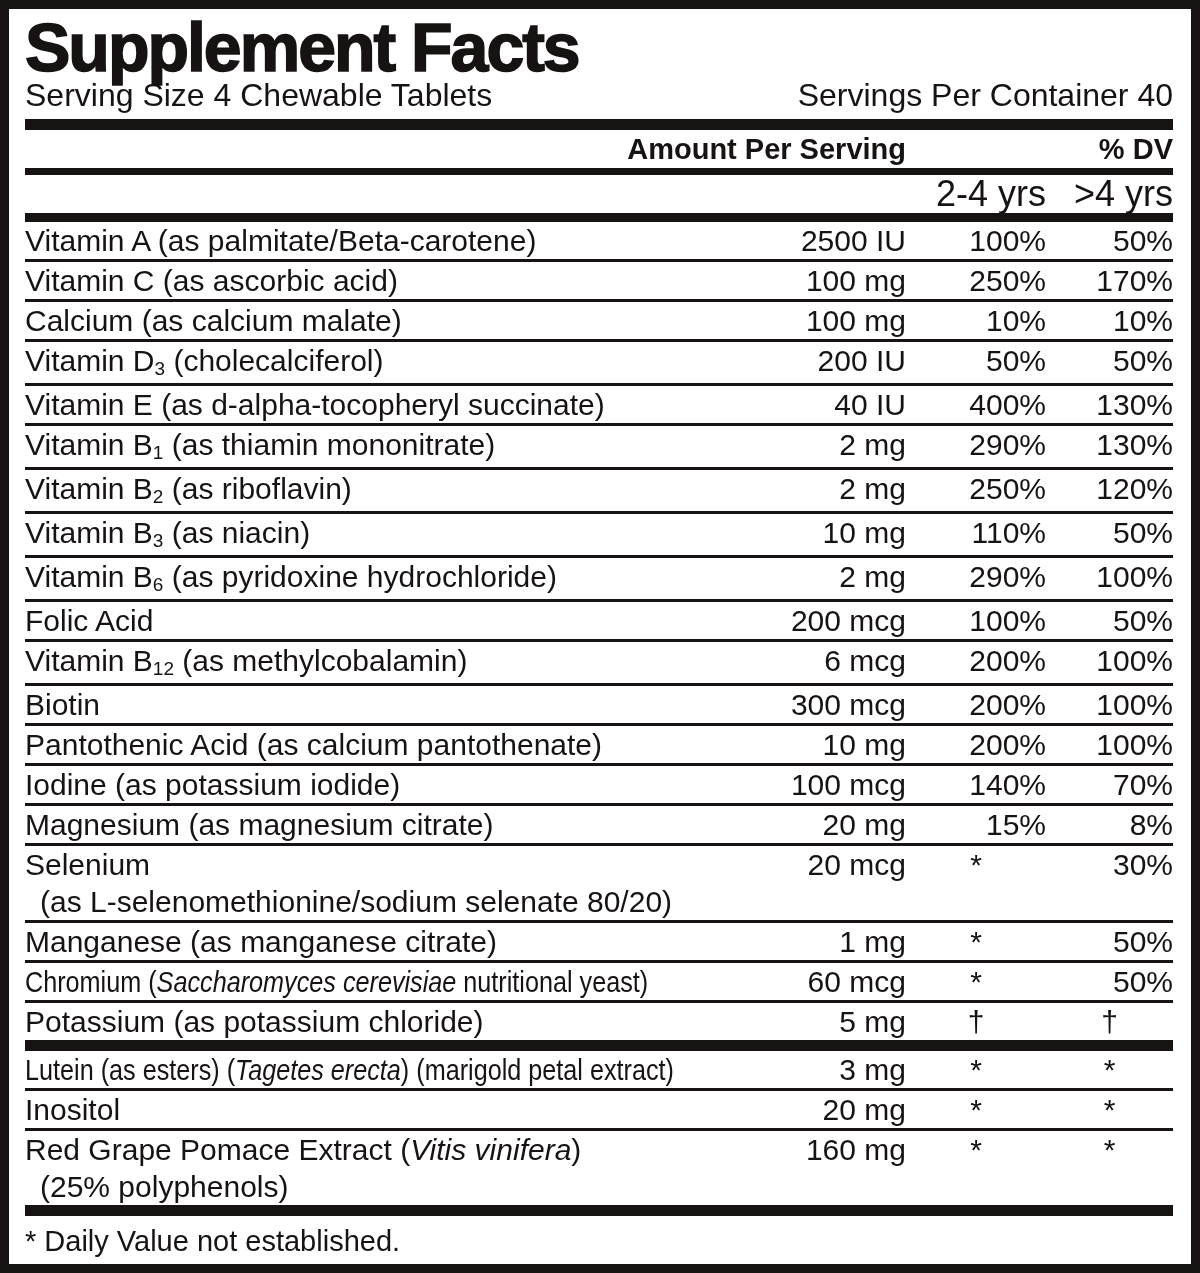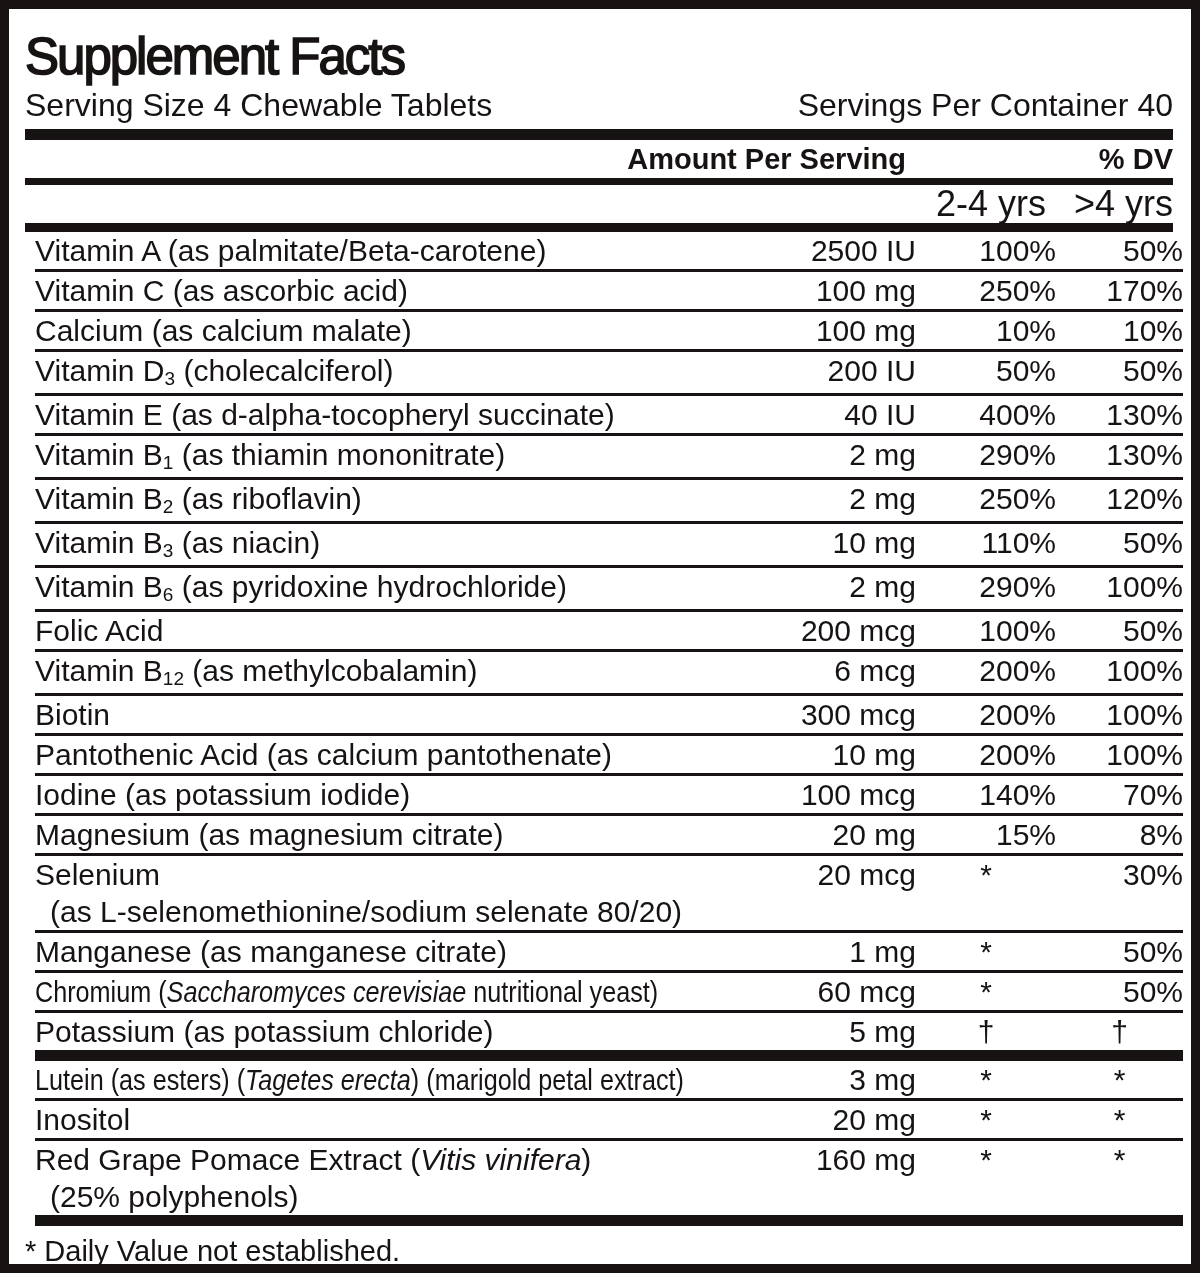--- a/index.html
+++ b/index.html
@@ -1,37 +1,37 @@
 <!DOCTYPE html>
 <html><head>
 <meta charset="utf-8">
 <style>
   html,body{margin:0;padding:0;background:#fff;}
   body{width:1200px;font-family:"Liberation Sans","DejaVu Sans",sans-serif;color:#161312;}
   .label{box-sizing:border-box;width:1200px;height:1273px;border:9px solid #161312;
          padding:0 18px 6px 16px;overflow:hidden;background:#fff;}
   
-  .title{font-size:51px;font-weight:normal;letter-spacing:-2px;line-height:56px;
-         padding-top:20px;-webkit-text-stroke:1.6px #161312;}
+  .title{font-size:68px;font-weight:bold;letter-spacing:-2px;line-height:56px;
+         padding-top:10px;-webkit-text-stroke:1.6px #161312;}
   .serving-row{display:flex;justify-content:space-between;font-size:32px;line-height:36px;
                padding:2px 0 6px 0;}
   
   .bar{background:#161312;width:100%;}
   .bar-11{height:11px;}
   .bar-7{height:7px;}
   .bar-9{height:9px;}
   
   .hdr-row{display:flex;font-size:29px;font-weight:bold;line-height:34px;padding:2px 0;}
   .hdr-amount{margin-left:auto;}
   .hdr-dv{width:267px;text-align:right;}
   .age-row{display:flex;font-size:36px;line-height:34px;padding:2px 0;}
   .age-1{margin-left:auto;}
   .age-2{width:127px;text-align:right;}
   
-  #rows{width:100%;margin-left:10px;}
+  #rows{width:100%;}
   .t-row{display:flex;align-items:flex-start;font-size:30px;line-height:37px;
          border-top:3px solid #161312;}
   .t-row.no-top{border-top:none;}
   .cell-name{flex:1;white-space:nowrap;min-width:0;}
   .cell-name .inner{display:inline-block;white-space:nowrap;}
   .t-row.condensed .cell-name .inner{transform:scaleX(0.84);transform-origin:0 50%;}
   .cell-amount{width:170px;text-align:right;white-space:nowrap;}
   .cell-dv1{width:140px;text-align:right;white-space:nowrap;}
   .cell-dv2{width:127px;text-align:right;white-space:nowrap;}
   .cell-dv1.sym,.cell-dv2.sym{text-align:center;}

